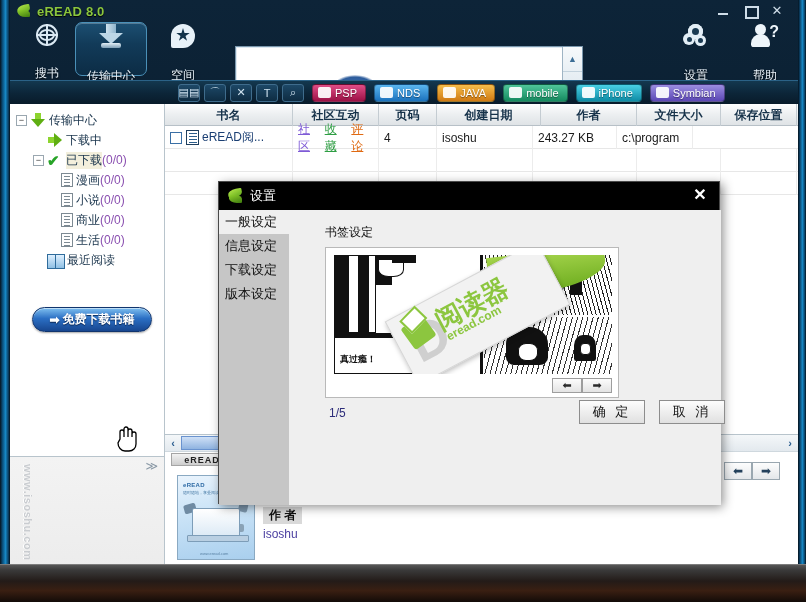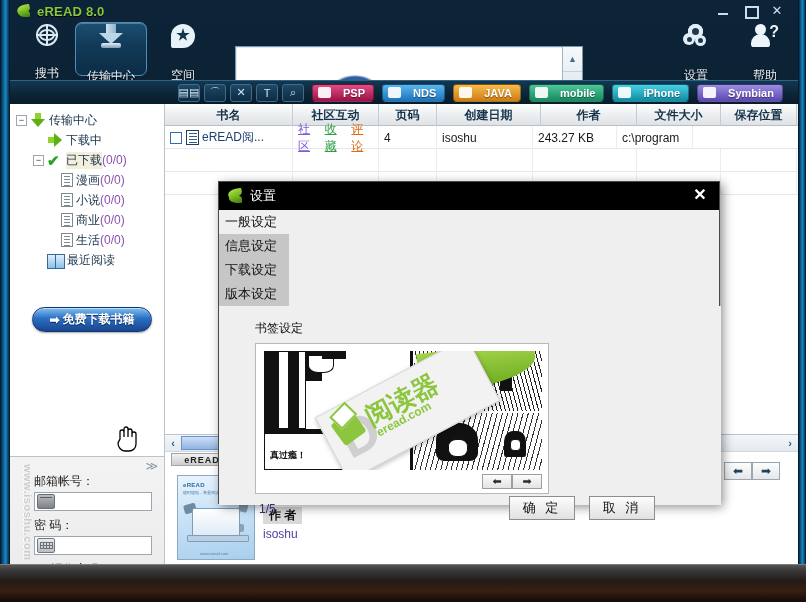--- a/index.html
+++ b/index.html
@@ -169,22 +169,22 @@
     border-top:1px solid #2b6287;
     display:flex; align-items:center; gap:4px; padding-left:168px;
   }
   .tbtn{
     width:22px;height:18px; border:1px solid #3f6c8c; border-radius:3px;
     background:linear-gradient(180deg,#1d4867,#0e2c42);
     color:#cfe2ef; font-size:11px; display:flex;align-items:center;justify-content:center;
     cursor:pointer;
   }
   .pill{
-    height:18px; border-radius:4px; color:#fff; font-size:11px; font-weight:bold;
-    display:flex; align-items:center; gap:12px; padding:0 8px 0 5px;
+    height:18px; border-radius:4px; color:#fff; font-size:11px; font-weight:normal;
+    display:flex; align-items:center; gap:4px; padding:0 8px 0 5px;
     margin-left:4px; cursor:pointer; border:1px solid rgba(0,0,0,.35);
     text-shadow:0 1px 1px rgba(0,0,0,.45);
   }
   .pill .dev{ width:13px;height:11px;border-radius:2px;background:rgba(255,255,255,.92); display:block;}
   .pill.psp{ background:linear-gradient(180deg,#e04d86,#9c1146); }
   .pill.nds{ background:linear-gradient(180deg,#5ab6ef,#1b72bd); }
   .pill.java{ background:linear-gradient(180deg,#f5bd4a,#d07a12); }
   .pill.mobile{ background:linear-gradient(180deg,#4fc59a,#158a5f); }
   .pill.iphone{ background:linear-gradient(180deg,#49d0e4,#0e8ba5); }
   .pill.symbian{ background:linear-gradient(180deg,#9b8de0,#5b47b5); }
@@ -350,21 +350,21 @@
     height:28px; background:#000; display:flex; align-items:center; padding-left:8px;
     color:#fff; font-size:13px;
   }
   .dlg-title .dico{ width:17px;height:15px;position:relative;margin-right:6px; }
   .dlg-title .dico .l1{position:absolute;left:1px;top:0;width:14px;height:8px;background:linear-gradient(160deg,#b6e84a,#5fa81a);border-radius:60% 10% 50% 20%;transform:rotate(-10deg);}
   .dlg-title .dico .l2{position:absolute;left:2px;top:6px;width:13px;height:8px;background:linear-gradient(160deg,#8fd12b,#3d7a0f);border-radius:20% 50% 10% 60%;}
   .dlg-close{
     position:absolute; right:10px; top:4px; width:18px;height:18px;
     color:#fff; font-size:16px; font-weight:bold; text-align:center; line-height:18px; cursor:pointer;
   }
-  .dlg-body{ position:absolute; left:0; top:28px; width:502px; height:295px; display:flex;flex-direction:column; }
+  .dlg-body{ position:absolute; left:0; top:28px; width:502px; height:295px; display:flex; }
   .dlg-tabs{
     width:70px; background:#c6c6c6; padding-top:0;
   }
   .dlg-tab{
     height:24px; display:flex; align-items:center; padding-left:6px;
     font-size:13px; color:#111; cursor:pointer;
   }
   .dlg-tab.active{ background:#efefef; }
   .dlg-content{ flex:1; background:#efefef; position:relative; }
   .dlg-section-title{ position:absolute; left:36px; top:14px; font-size:12px; color:#111; }
@@ -623,41 +623,20 @@
       </div>
 
       <div class="cursor-hand">
         <svg width="22" height="26" viewBox="0 0 22 26">
           <path d="M4 13 V6 a2 2 0 0 1 4 0 v5 V3 a2 2 0 0 1 4 0 v8 V5 a2 2 0 0 1 4 0 v6 V8 a2 2 0 0 1 4 0 v10 c0 4-3 7-7 7 H9 c-4 0-7-4-7-8 z" fill="#ffffff" stroke="#000000" stroke-width="1.3"></path>
         </svg>
       </div>
 
       <div class="loginpanel">
         <div class="collapse">≫</div>
-        <div class="lp-inner">
-          <div class="lp-label">邮箱帐号：</div>
-          <div class="lp-field">
-            <span class="fico mail"></span>
-            <span></span>
-          </div>
-          <div class="lp-label">密    码：</div>
-          <div class="lp-field">
-            <span class="fico key"></span>
-            <span></span>
-          </div>
-          <div class="lp-check">
-            <span class="cbox"></span>
-            <span>记住密码</span>
-          </div>
-          <div class="lp-check">
-            <span class="cbox"></span>
-            <span>自动登录</span>
-          </div>
-
-        </div>
       </div>
       <div class="watermark-v">www.isoshu.com</div>
     </div>
 
     <div class="table-wrap">
       <div class="thead">
         <div class="th" style="width:128px">书名</div>
         <div class="th" style="width:86px">社区互动</div>
         <div class="th" style="width:58px">页码</div>
         <div class="th" style="width:104px">创建日期</div>

